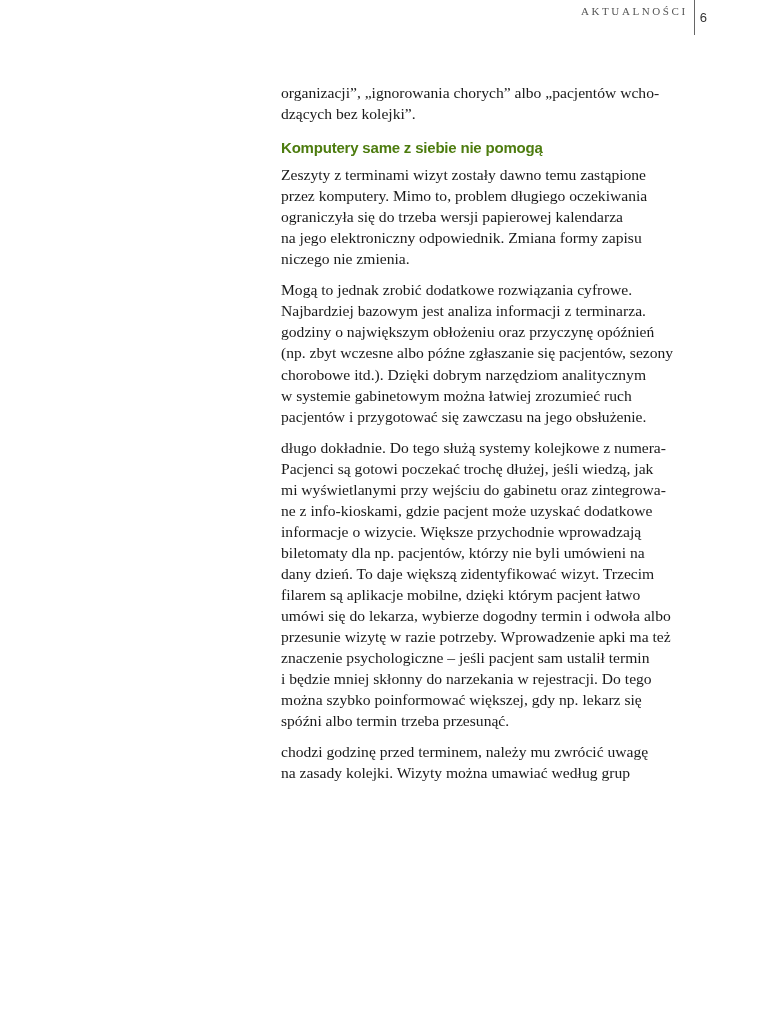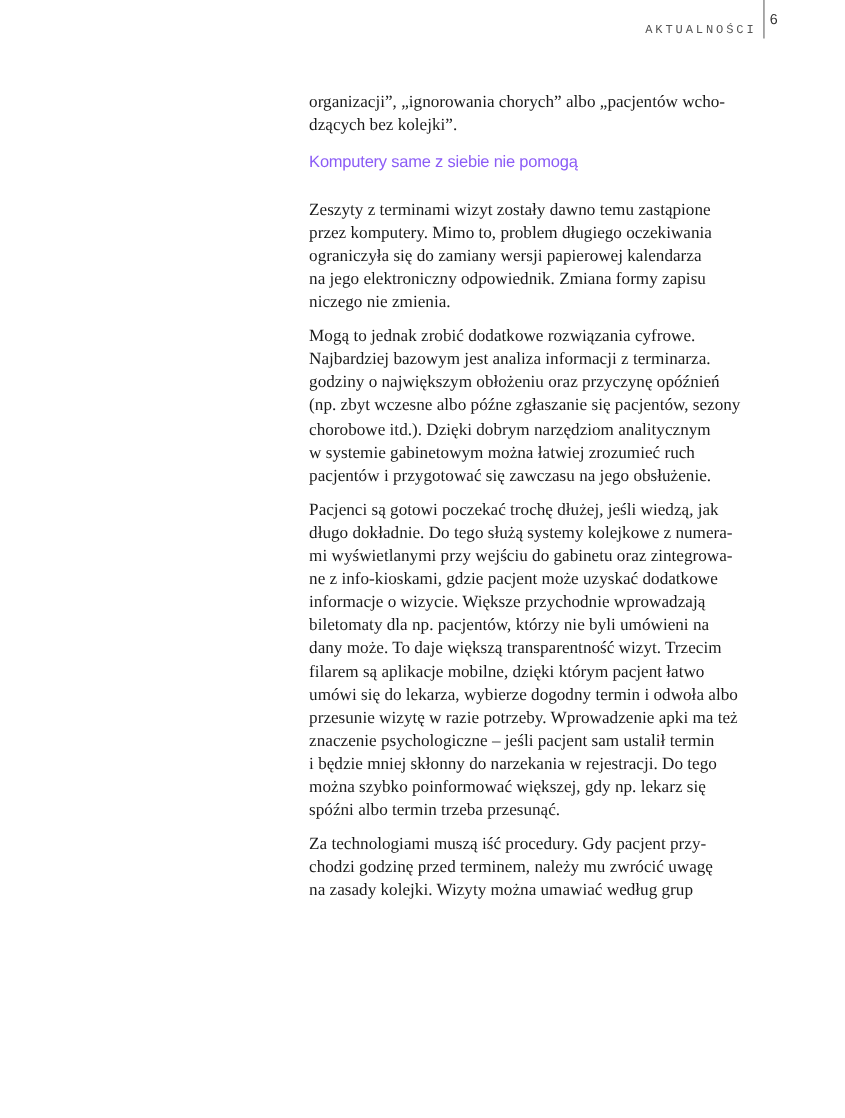--- a/index.html
+++ b/index.html
@@ -2,43 +2,43 @@
 <html><head>
   <meta charset="utf-8">
   <style>
     html, body { margin: 0; padding: 0; background: #ffffff; }
     body { width: 768px; height: 1016px; position: relative; overflow: hidden; }
     .header {
       position: absolute; top: 0; right: 0; height: 36px;
       display: flex; align-items: flex-start;
     }
     .section-label {
-      font-family: Liberation Mono, monospace;
+      font-family: Liberation Serif, serif;
       font-size: 11px; letter-spacing: 2.6px; color: #555555;
-      margin-top: 22px; margin-right: 6px;
+      margin-top: 5px; margin-right: 6px;
     }
     .divider {
       width: 1px; height: 35px; background: #666666; margin-top: 0;
     }
     .page-number {
       font-family: "Liberation Sans", "DejaVu Sans", sans-serif;
       font-size: 13px; color: #333333;
       margin-top: 10px; margin-left: 5px; margin-right: 61px;
     }
     .content {
       position: absolute; left: 281px; top: 82px; width: 415px;
       font-family: "Liberation Serif", "DejaVu Serif", serif;
       font-size: 15.6px; line-height: 21.05px; color: #1a1a1a;
     }
     .content p { margin: 0 0 10px 0; white-space: nowrap; }
     .content p .line { display: block; }
     .content h2 {
       font-family: "Liberation Sans", "DejaVu Sans", sans-serif;
-      font-weight: normal; font-size: 15px; line-height: 20px;
-      margin: 14px 0 22px 0; color: #8b5cf6; letter-spacing: -0.2px;
+      font-weight: bold; font-size: 15px; line-height: 20px;
+      margin: 14px 0 6px 0; color: #4d7c0f; letter-spacing: -0.2px;
     }
   </style>
 </head>
 <body>
 
 <div class="header">
   <span class="section-label">AKTUALNOŚCI</span>
   <span class="divider"></span>
   <span class="page-number">6</span>
 </div>
@@ -47,50 +47,49 @@
   <p>
     <span class="line">organizacji”, „ignorowania chorych” albo „pacjentów wcho-</span>
     <span class="line">dzących bez kolejki”.</span>
   </p>
 
   <h2>Komputery same z siebie nie pomogą</h2>
 
   <p>
     <span class="line">Zeszyty z terminami wizyt zostały dawno temu zastąpione</span>
     <span class="line">przez komputery. Mimo to, problem długiego oczekiwania</span>
-    <span class="line">ograniczyła się do zamiany wersji papierowej kalendarza</span>
+    <span class="line">ograniczyła się do trzeba wersji papierowej kalendarza</span>
     <span class="line">na jego elektroniczny odpowiednik. Zmiana formy zapisu</span>
     <span class="line">niczego nie zmienia.</span>
   </p>
 
   <p>
     <span class="line">Mogą to jednak zrobić dodatkowe rozwiązania cyfrowe.</span>
     <span class="line">Najbardziej bazowym jest analiza informacji z terminarza.</span>
     <span class="line">godziny o największym obłożeniu oraz przyczynę opóźnień</span>
     <span class="line">(np. zbyt wczesne albo późne zgłaszanie się pacjentów, sezony</span>
     <span class="line">chorobowe itd.). Dzięki dobrym narzędziom analitycznym</span>
     <span class="line">w systemie gabinetowym można łatwiej zrozumieć ruch</span>
     <span class="line">pacjentów i przygotować się zawczasu na jego obsłużenie.</span>
   </p>
 
   <p>
+    <span class="line">długo dokładnie. Do tego służą systemy kolejkowe z numera-</span>
     <span class="line">Pacjenci są gotowi poczekać trochę dłużej, jeśli wiedzą, jak</span>
-    <span class="line">długo dokładnie. Do tego służą systemy kolejkowe z numera-</span>
     <span class="line">mi wyświetlanymi przy wejściu do gabinetu oraz zintegrowa-</span>
     <span class="line">ne z info-kioskami, gdzie pacjent może uzyskać dodatkowe</span>
     <span class="line">informacje o wizycie. Większe przychodnie wprowadzają</span>
     <span class="line">biletomaty dla np. pacjentów, którzy nie byli umówieni na</span>
-    <span class="line">dany może. To daje większą transparentność wizyt. Trzecim</span>
+    <span class="line">dany dzień. To daje większą zidentyfikować wizyt. Trzecim</span>
     <span class="line">filarem są aplikacje mobilne, dzięki którym pacjent łatwo</span>
     <span class="line">umówi się do lekarza, wybierze dogodny termin i odwoła albo</span>
     <span class="line">przesunie wizytę w razie potrzeby. Wprowadzenie apki ma też</span>
     <span class="line">znaczenie psychologiczne – jeśli pacjent sam ustalił termin</span>
     <span class="line">i będzie mniej skłonny do narzekania w rejestracji. Do tego</span>
     <span class="line">można szybko poinformować większej, gdy np. lekarz się</span>
     <span class="line">spóźni albo termin trzeba przesunąć.</span>
   </p>
 
   <p>
-    <span class="line">Za technologiami muszą iść procedury. Gdy pacjent przy-</span>
     <span class="line">chodzi godzinę przed terminem, należy mu zwrócić uwagę</span>
     <span class="line">na zasady kolejki. Wizyty można umawiać według grup</span>
   </p>
 </div>
 
 </body></html>

